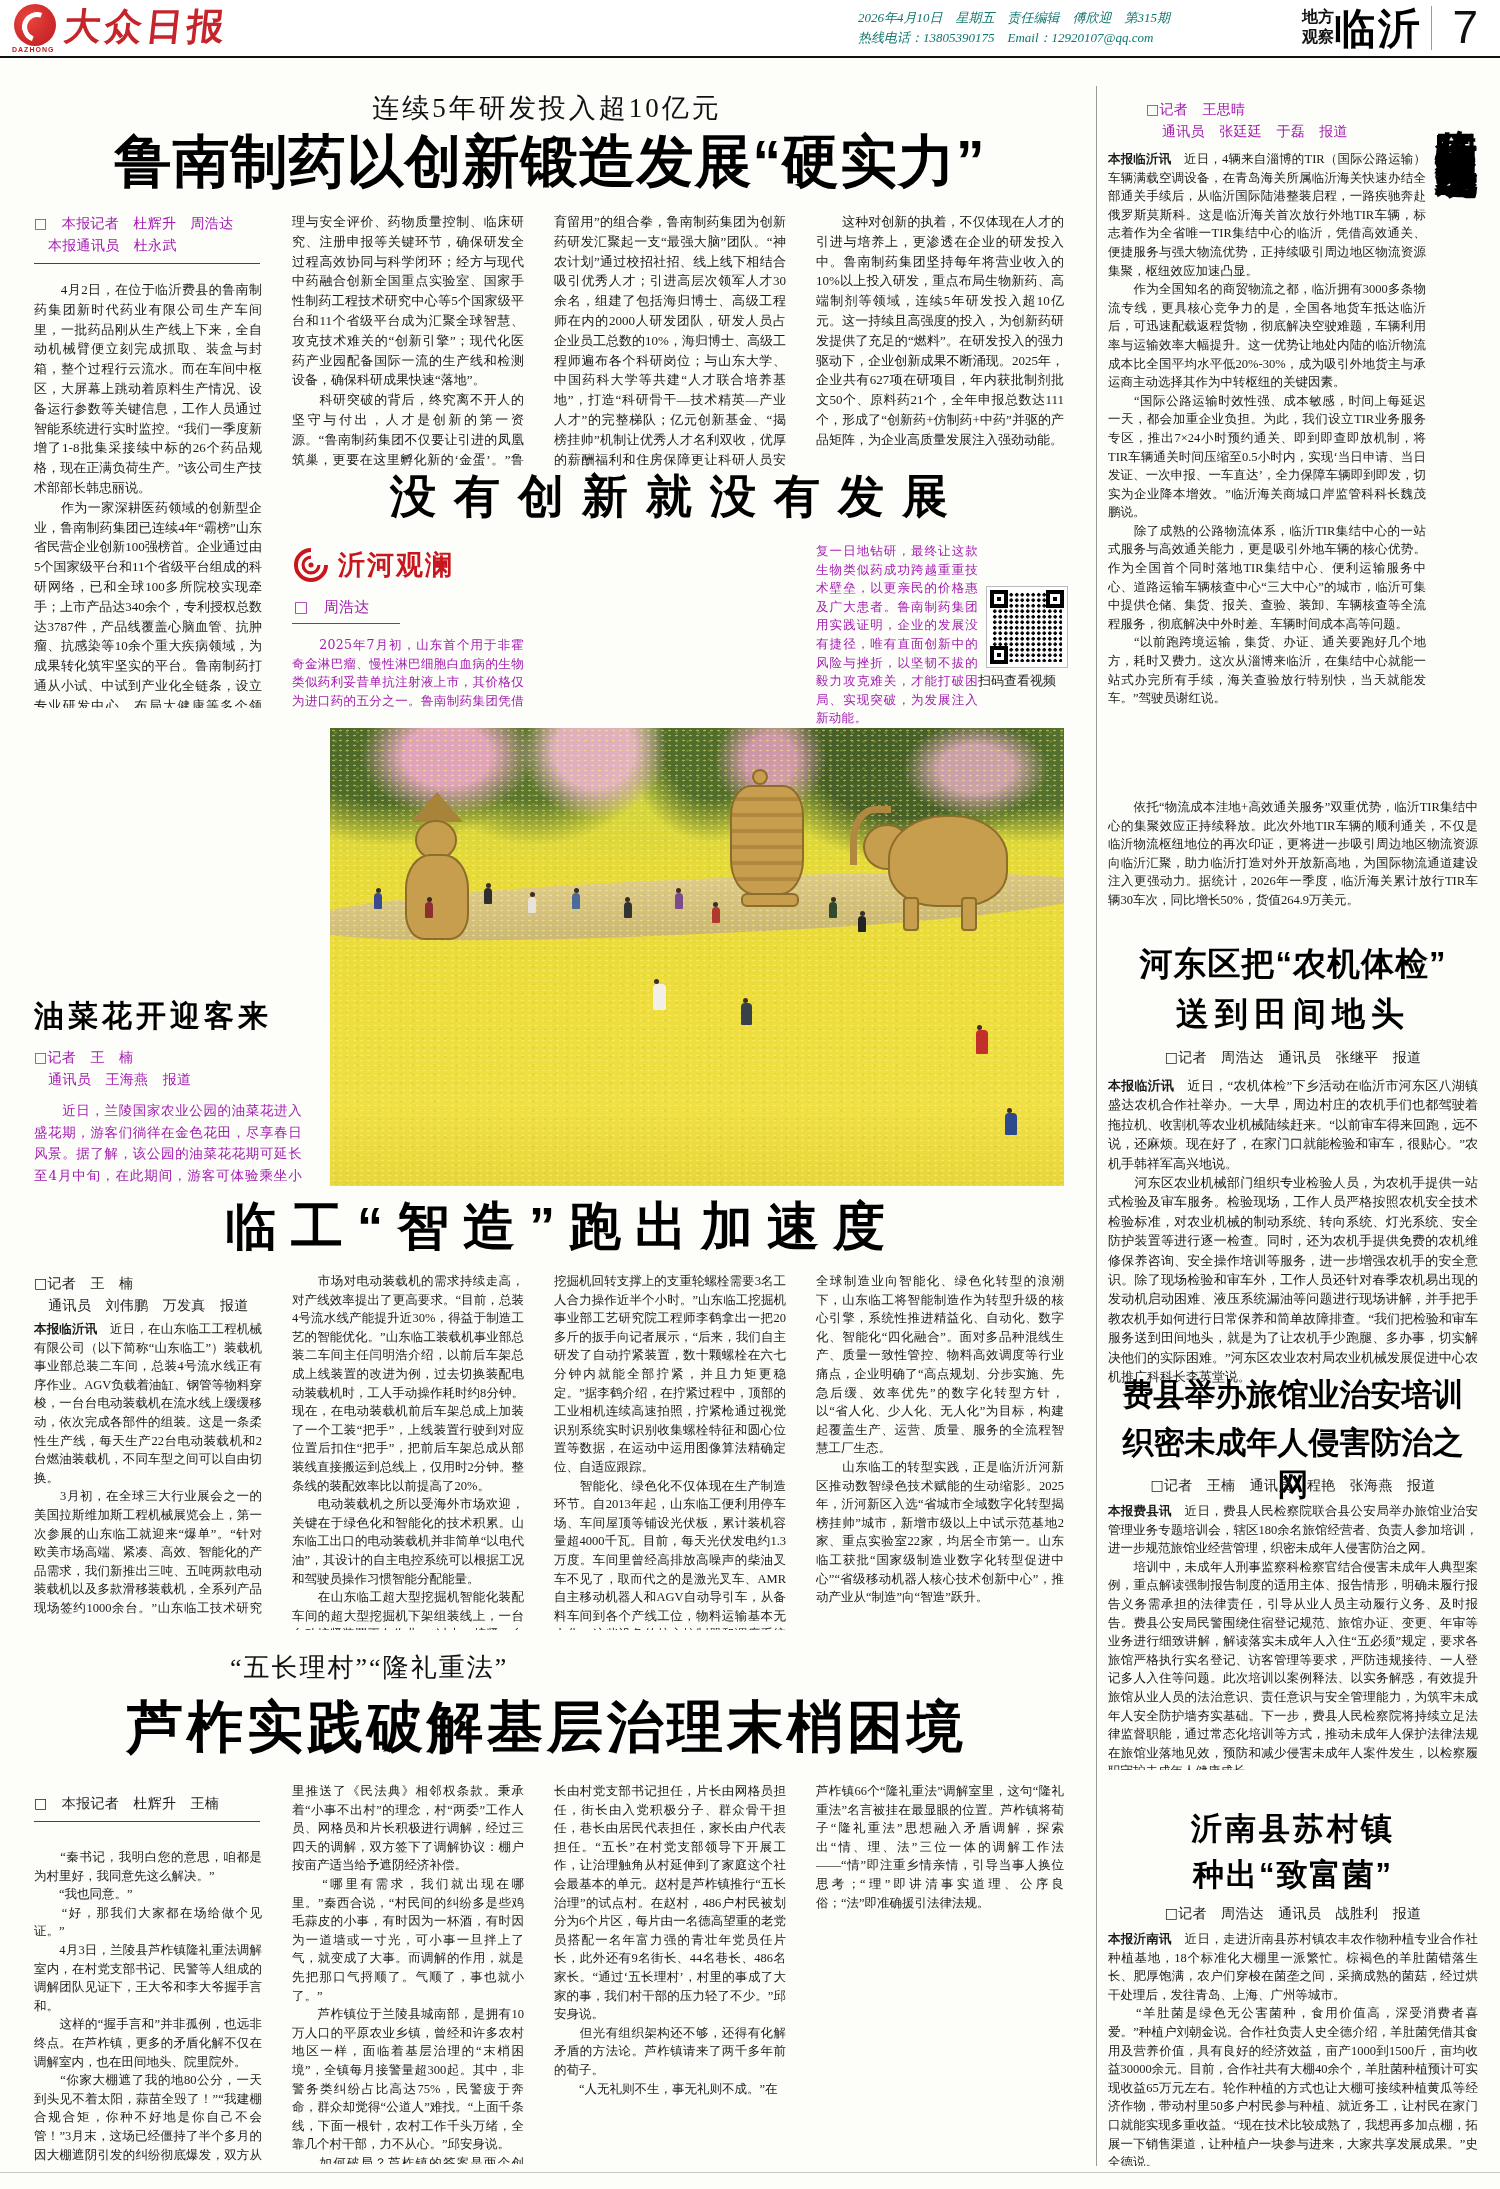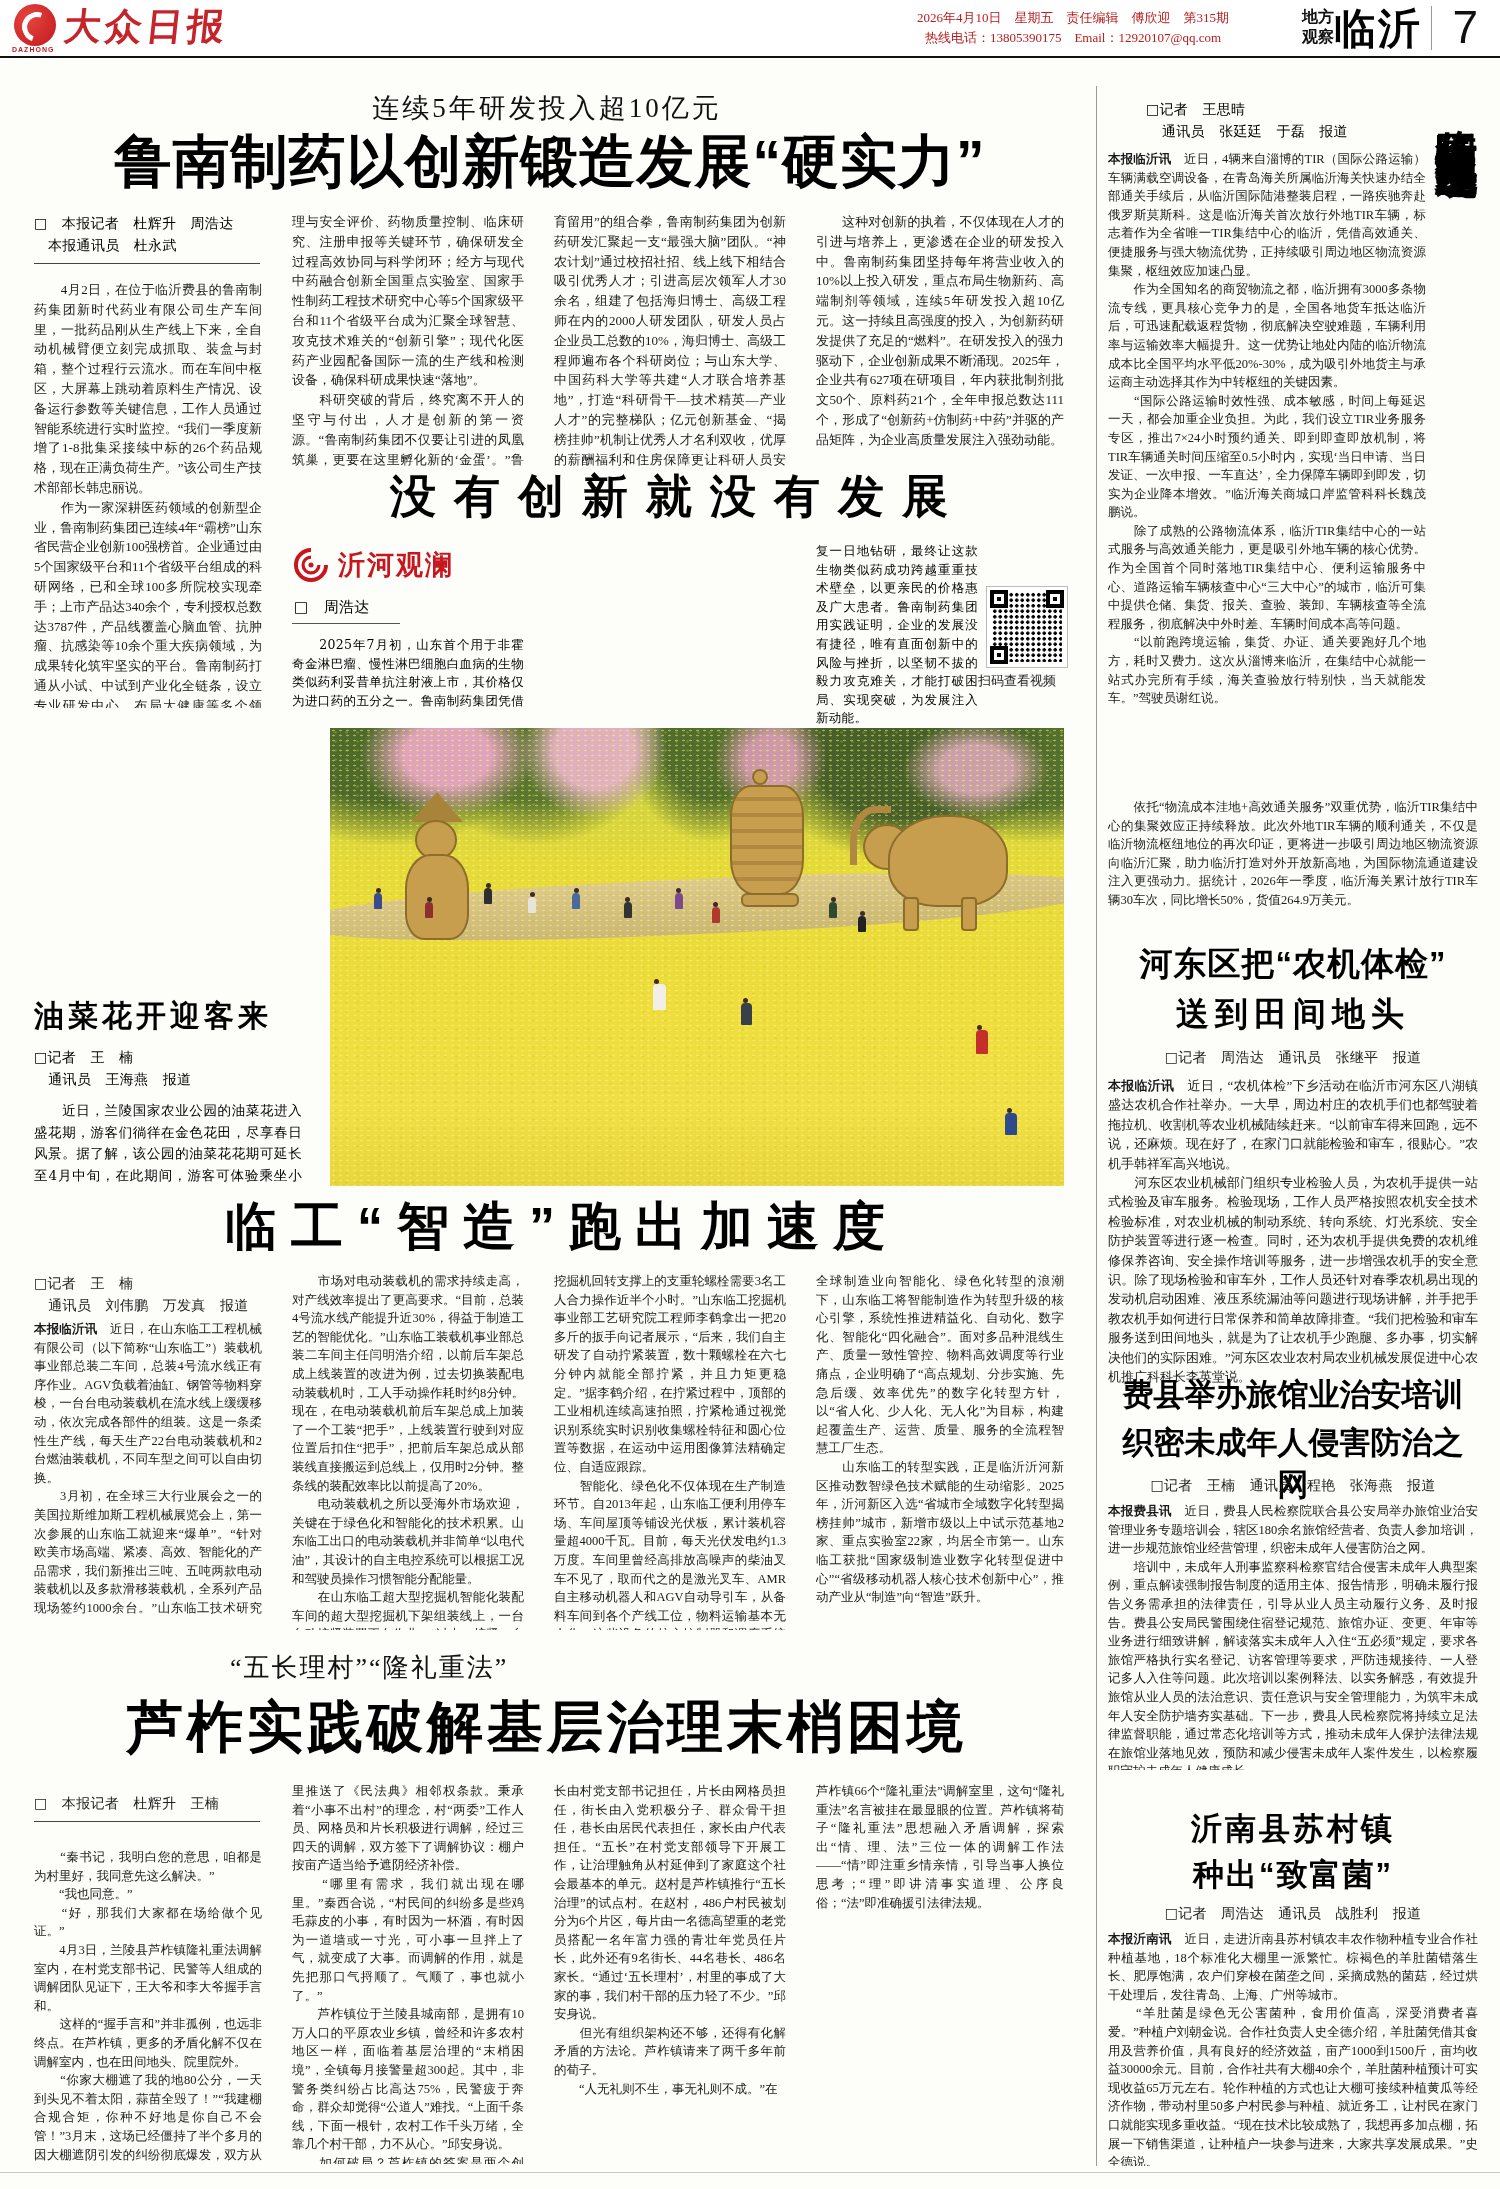--- a/index.html
+++ b/index.html
@@ -3,35 +3,35 @@
 <meta charset="utf-8">
 <style>
   html,body{margin:0;padding:0;background:#e9e9e6;}
   #page{position:relative;width:1500px;height:2189px;margin:0 auto;background:#fdfdfa;overflow:hidden;
         font-family:"Liberation Serif",serif;color:#111;}
   .abs{position:absolute;}
   .hd{font-family:"Liberation Sans",sans-serif;font-weight:900;color:#000;}
   .center{text-align:center;}
   .body{font-size:13px;line-height:19.8px;text-align:justify;white-space:pre-line;overflow:hidden;color:#1a1a1a;}
   .body-sm{font-size:12.5px;line-height:18.6px;}
-  .kai{font-family:"DejaVu Serif",serif;color:#000000;letter-spacing:.3px;}
+  .kai{font-family:"DejaVu Serif",serif;color:#a21caf;letter-spacing:.3px;}
   .lede{font-family:"Liberation Sans",sans-serif;font-weight:700;}
   .byline{font-size:14px;line-height:22px;color:#222;}
   .rule-b{border-bottom:1.5px solid #444;padding-bottom:7px;}
   .v-rule{width:1px;background:#9a9a9a;}
   
   #header{position:absolute;left:0;top:0;width:1500px;height:56px;border-bottom:2px solid #111;background:#fff;}
   .logo-circle{position:absolute;left:14px;top:4px;width:42px;height:42px;border-radius:50%;
      background:radial-gradient(circle at 35% 35%,#e8453e,#bf1820);}
   .logo-circle:after{content:"";position:absolute;left:8px;top:8px;width:20px;height:20px;border:5px solid #fff;
      border-color:#fff transparent transparent #fff;border-radius:50%;transform:rotate(-25deg);}
   .brand-en{position:absolute;left:12px;top:46px;font-size:7px;color:#c01b22;font-family:"Liberation Sans",sans-serif;font-weight:700;letter-spacing:1px;}
   .brand-name{position:absolute;left:64px;top:2px;font-size:37px;font-weight:900;color:#c5242b;
      font-family:"DejaVu Serif",serif;transform:skewX(-6deg);letter-spacing:4px;}
-  .dateline{position:absolute;right:212px;top:8px;width:430px;text-align:center;font-size:13px;line-height:20px;color:#b91c1c;}
+  .dateline{position:absolute;right:212px;top:8px;width:430px;text-align:left;font-size:13px;line-height:20px;color:#0f766e;font-style:italic;}
   .sec-block{position:absolute;right:166px;top:7px;font-family:"Liberation Sans",sans-serif;font-weight:700;font-size:16px;line-height:20px;color:#111;text-align:center;}
   .region{position:absolute;right:78px;top:1px;font-size:42px;font-family:"Liberation Sans",sans-serif;font-weight:900;color:#000;letter-spacing:2px;}
   .page-no{position:absolute;right:22px;top:0px;font-size:46px;font-family:"Liberation Sans",sans-serif;font-weight:400;color:#111;}
   .hdr-vline{position:absolute;right:68px;top:6px;height:44px;}
   
   #photo{position:absolute;left:330px;top:728px;width:734px;height:458px;overflow:hidden;
      background:linear-gradient(180deg,#b9cb74 0%,#97b04c 5%,#b0c44a 10%,#d3d43e 17%,#e6da39 30%,#eedd3c 60%,#f0df45 82%,#e9d63c 100%);}
   .ph-layer{position:absolute;inset:0;}
   .ph-speckle{background-image:radial-gradient(rgba(255,246,130,.9) 0 1px,transparent 1.6px),
       radial-gradient(rgba(190,200,40,.55) 0 1px,transparent 1.8px);

